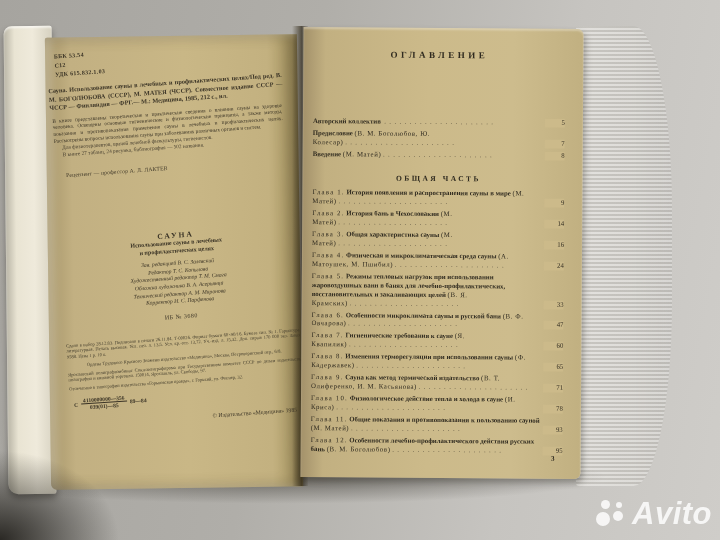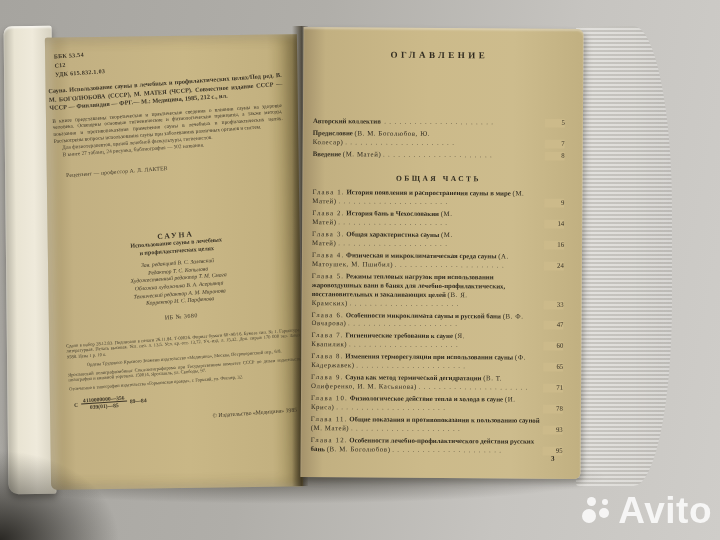--- a/index.html
+++ b/index.html
@@ -73,21 +73,21 @@
   .toc-entry .pg{position:absolute;right:0;bottom:0;width:20px;text-align:right;background:#ccba8a;}
   .toc-entry .lbl{letter-spacing:1.2px;}
   .toc-entry .ttl{font-weight:bold;}
   .toc-entry .auth{letter-spacing:.6px;}
   .rp-section{font-size:7.5px;font-weight:bold;letter-spacing:2.5px;text-align:center;margin:14px 0 6px 0;}
   .fm-group{margin-bottom:0;}
   .rp-pagenum{position:absolute;right:26px;bottom:16px;font-size:7px;font-weight:bold;}
   
   .watermark{position:absolute;right:8px;bottom:8px;display:flex;align-items:center;gap:6px;
     font-family:"Liberation Sans","DejaVu Sans",sans-serif;color:rgba(255,255,255,.82);}
-  .wm-text{font-size:37px;font-weight:bold;letter-spacing:.5px;}
+  .wm-text{font-size:31px;font-weight:bold;letter-spacing:.5px;font-style:italic;}
   .logo{position:relative;width:30px;height:30px;display:inline-block;}
   .logo i{position:absolute;border-radius:50%;background:rgba(255,255,255,.82);}
   .logo .c1{width:9px;height:9px;left:5px;top:1px;}
   .logo .c2{width:6px;height:6px;left:20px;top:3px;}
   .logo .c3{width:14px;height:14px;left:0px;top:13px;}
   .logo .c4{width:10px;height:10px;left:17px;top:12px;}
 </style>
 </head>
 <body>
 
@@ -173,21 +173,21 @@
       <div class="toc-entry">
         <span class="t"><span class="lbl">Глава 6.</span> <span class="ttl">Особенности микроклимата сауны и русской бани</span> <span class="auth">(В. Ф. Овчарова)</span></span><span class="pg">47</span>
       </div>
       <div class="toc-entry">
         <span class="t"><span class="lbl">Глава 7.</span> <span class="ttl">Гигиенические требования к сауне</span> <span class="auth">(Я. Квапилик)</span></span><span class="pg">60</span>
       </div>
       <div class="toc-entry">
         <span class="t"><span class="lbl">Глава 8.</span> <span class="ttl">Изменения терморегуляции при использовании сауны</span> <span class="auth">(Ф. Кадержавек)</span></span><span class="pg">65</span>
       </div>
       <div class="toc-entry">
-        <span class="t"><span class="lbl">Глава 9.</span> <span class="ttl">Сауна как метод термической дегидратации</span> <span class="auth">(В. Т. Олиференко, И. М. Касьянова)</span></span><span class="pg">71</span>
+        <span class="t"><span class="lbl">Глава 9.</span> <span class="ttl">Сауна как метод термической издательство</span> <span class="auth">(В. Т. Олиференко, И. М. Касьянова)</span></span><span class="pg">71</span>
       </div>
       <div class="toc-entry">
         <span class="t"><span class="lbl">Глава 10.</span> <span class="ttl">Физиологическое действие тепла и холода в сауне</span> <span class="auth">(И. Криса)</span></span><span class="pg">78</span>
       </div>
       <div class="toc-entry">
         <span class="t"><span class="lbl">Глава 11.</span> <span class="ttl">Общие показания и противопоказания к пользованию сауной</span> <span class="auth">(М. Матей)</span></span><span class="pg">93</span>
       </div>
       <div class="toc-entry">
         <span class="t"><span class="lbl">Глава 12.</span> <span class="ttl">Особенности лечебно-профилактического действия русских бань</span> <span class="auth">(В. М. Боголюбов)</span></span><span class="pg">95</span>
       </div>

